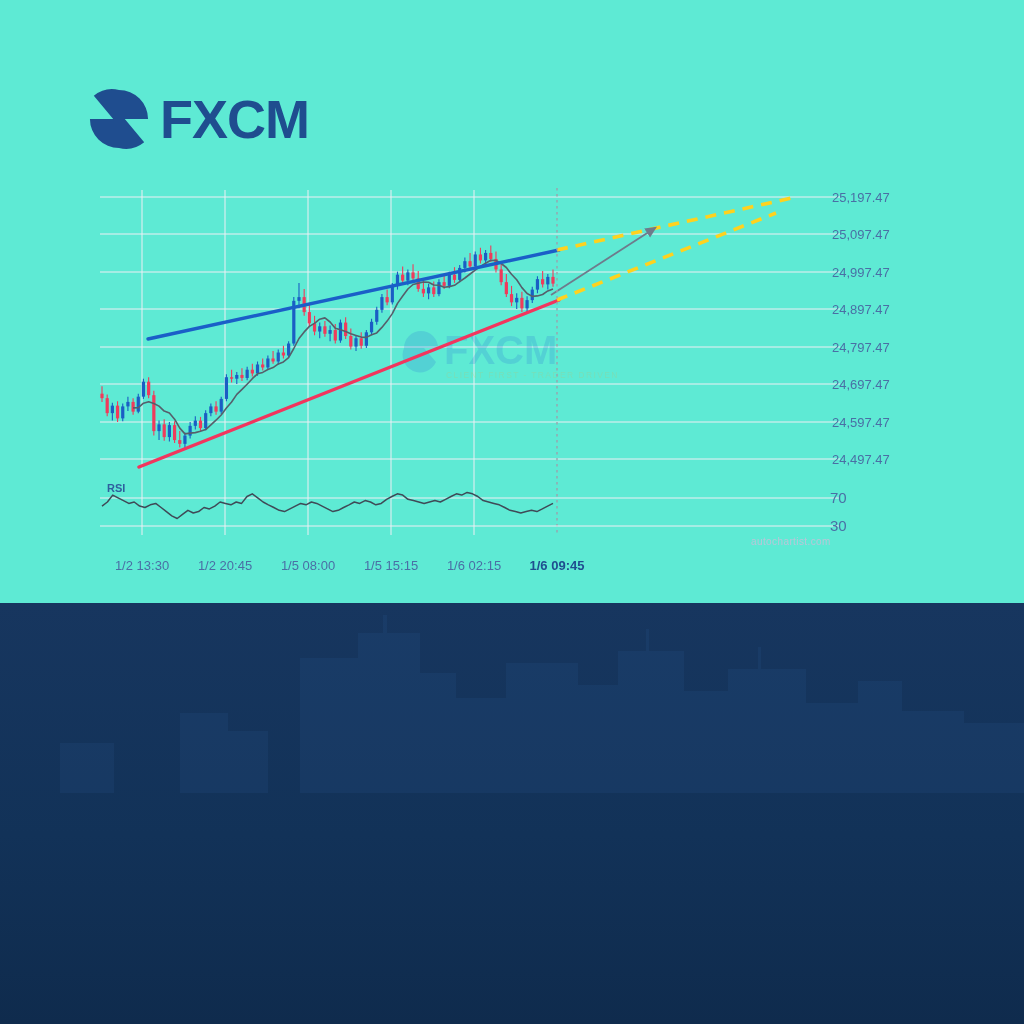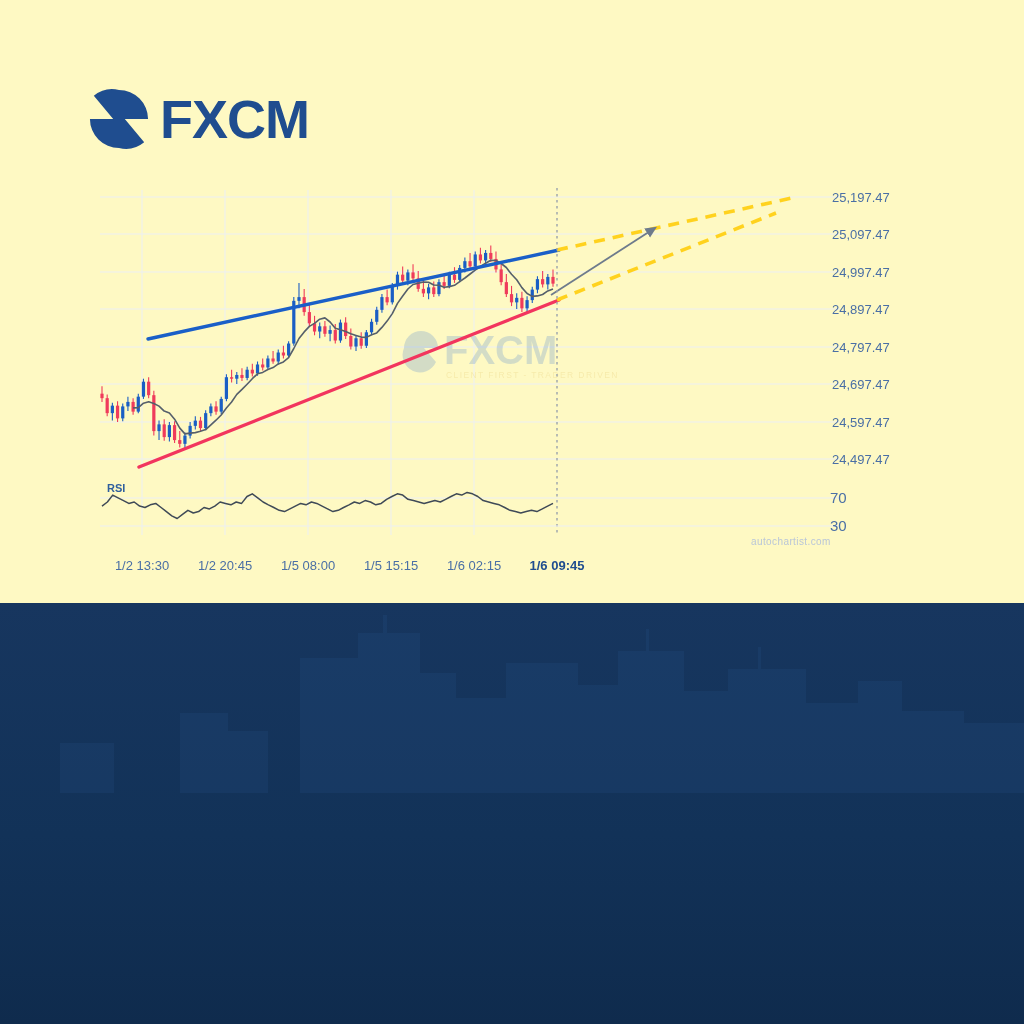--- a/index.html
+++ b/index.html
@@ -7,21 +7,21 @@
   body {
     font-family:"Liberation Sans", sans-serif;
     background:#ffffff;
     position:relative;
     overflow:hidden;
   }
 
   
   #top-area {
     position:absolute; left:0; top:0; width:1024px; height:603px;
-    background:#fef9c3;
+    background:#5eead4;
   }
 
   
   #logo { position:absolute; left:88px; top:88px; display:flex; align-items:center; gap:10px; }
   #logo-mark { width:62px; height:62px; flex:0 0 auto; }
   #logo-word { font-size:54px; font-weight:bold; letter-spacing:-1px; color:#1f4d8f; line-height:1; }
 
   
   #chart-wrap { position:absolute; left:0; top:180px; width:1024px; height:400px; }
   #chart-svg { display:block; }

